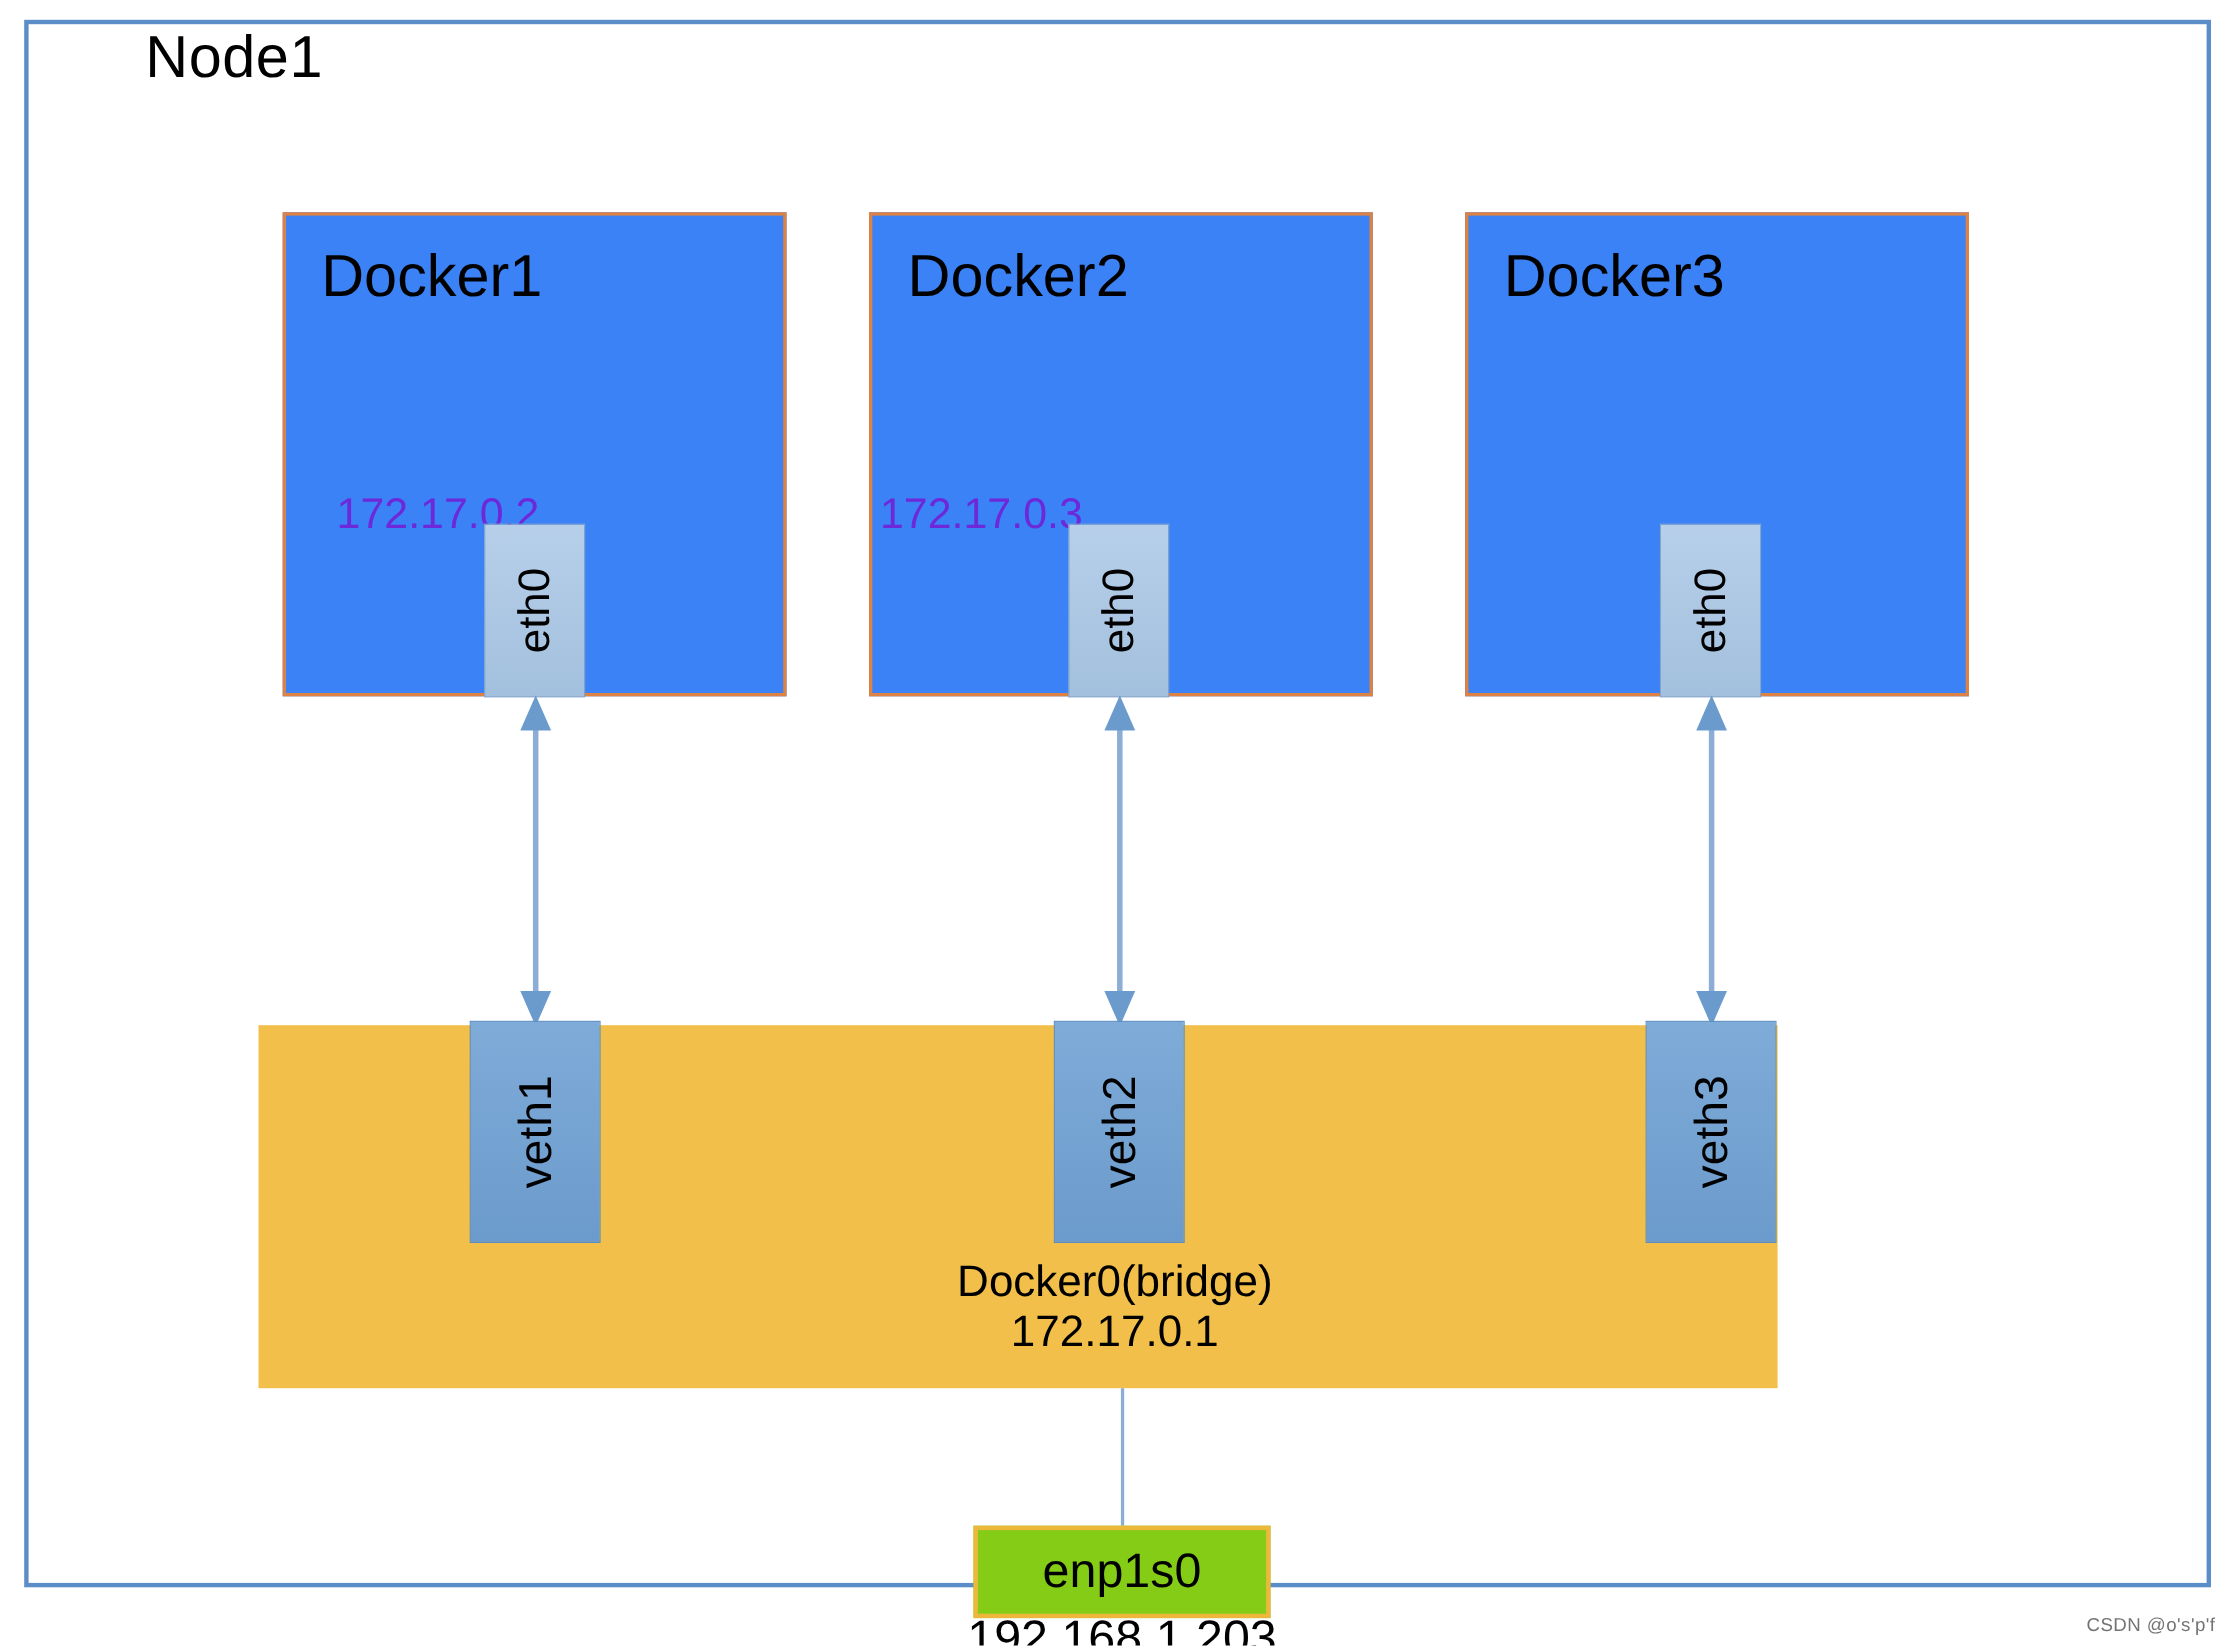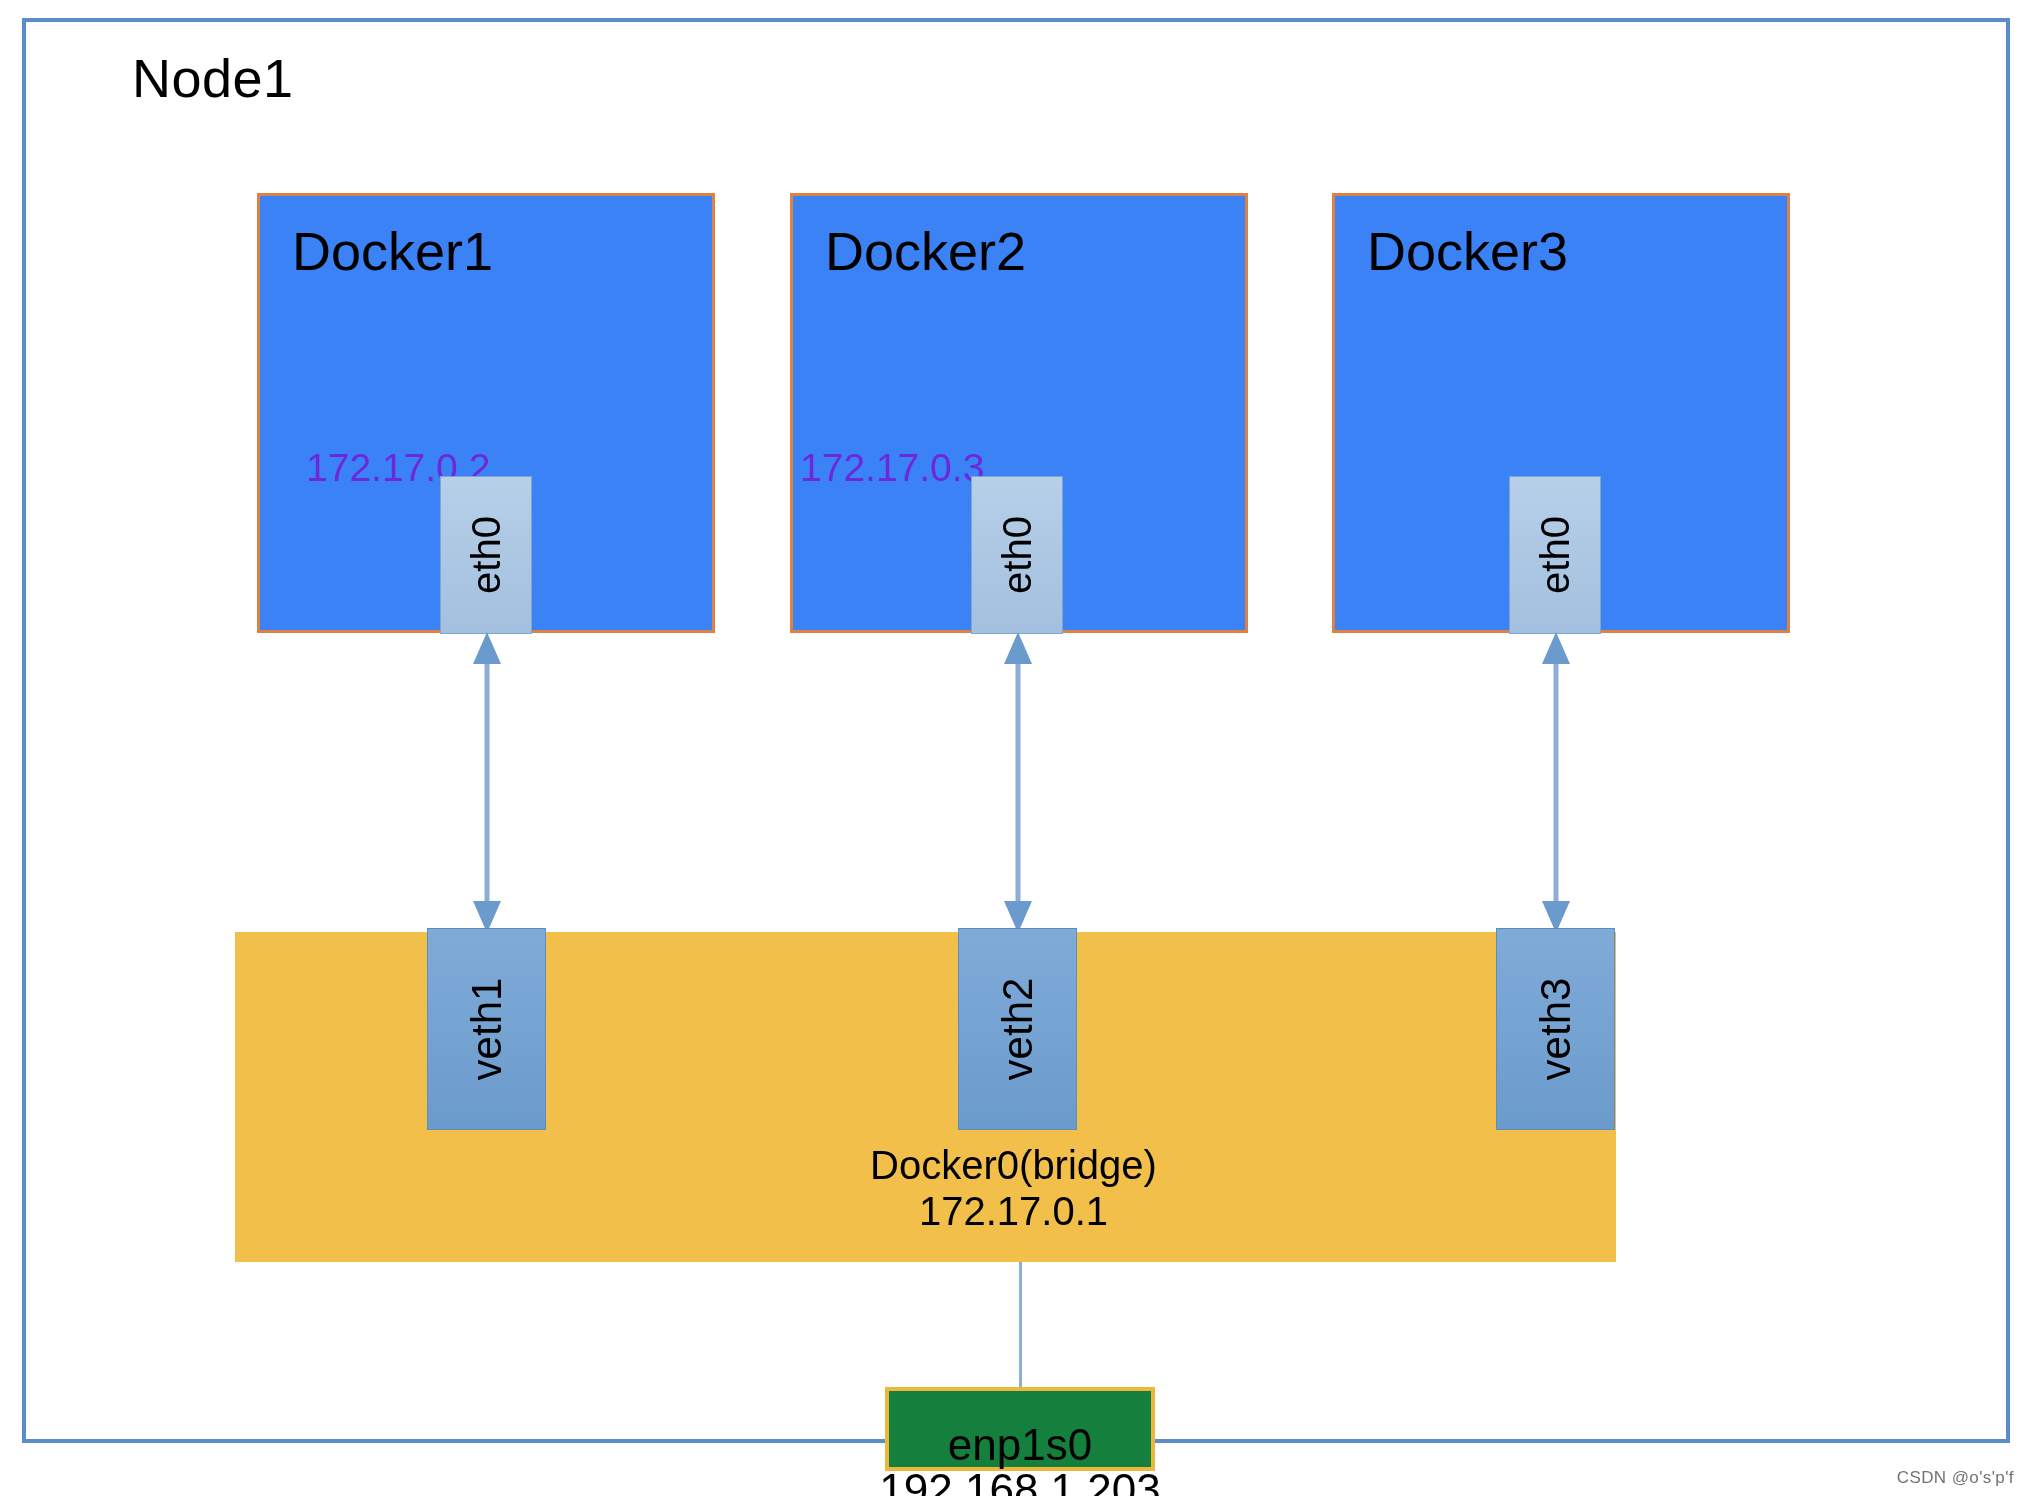--- a/index.html
+++ b/index.html
@@ -7,21 +7,21 @@
        font-family:"Liberation Sans","DejaVu Sans",sans-serif;color:#000;}
 
   #canvas{position:absolute;left:0;top:0;width:2030px;height:1496px;}
 
   
   .node-frame{
     position:absolute;left:22px;top:18px;width:1988px;height:1425px;
     border:4px solid #5b8dc8;background:#ffffff;box-sizing:border-box;
   }
   .node-title{
-    position:absolute;left:132px;top:50px;
+    position:absolute;left:132px;top:24px;
     font-size:54px;line-height:1.05;letter-spacing:0.5px;color:#000;
     white-space:nowrap;
   }
 
   
   .docker-box{
     position:absolute;width:458px;height:440px;
     border:3px solid #dd8144;background:#3b82f6;box-sizing:border-box;
   }
   .docker-box .docker-title{
@@ -74,22 +74,22 @@
   .conn{position:absolute;}
   .conn svg{display:block;}
 
   
   .enp-line{
     position:absolute;left:1019px;top:1262px;width:3px;height:125px;
     background:#8badd6;
   }
   .enp-box{
     position:absolute;left:885px;top:1387px;width:270px;height:84px;
-    border:4px solid #edb73c;background:#15803d;box-sizing:border-box;
-    display:flex;align-items:flex-end;justify-content:center;
+    border:4px solid #edb73c;background:#84cc16;box-sizing:border-box;
+    display:flex;align-items:center;justify-content:center;
   }
   .enp-box span{font-size:44px;line-height:1;white-space:nowrap;color:#000;}
   .enp-ip{
     position:absolute;left:790px;top:1468px;width:460px;text-align:center;
     font-size:44px;line-height:1;white-space:nowrap;color:#000;
   }
 
   
   .watermark{
     position:absolute;right:16px;bottom:8px;

